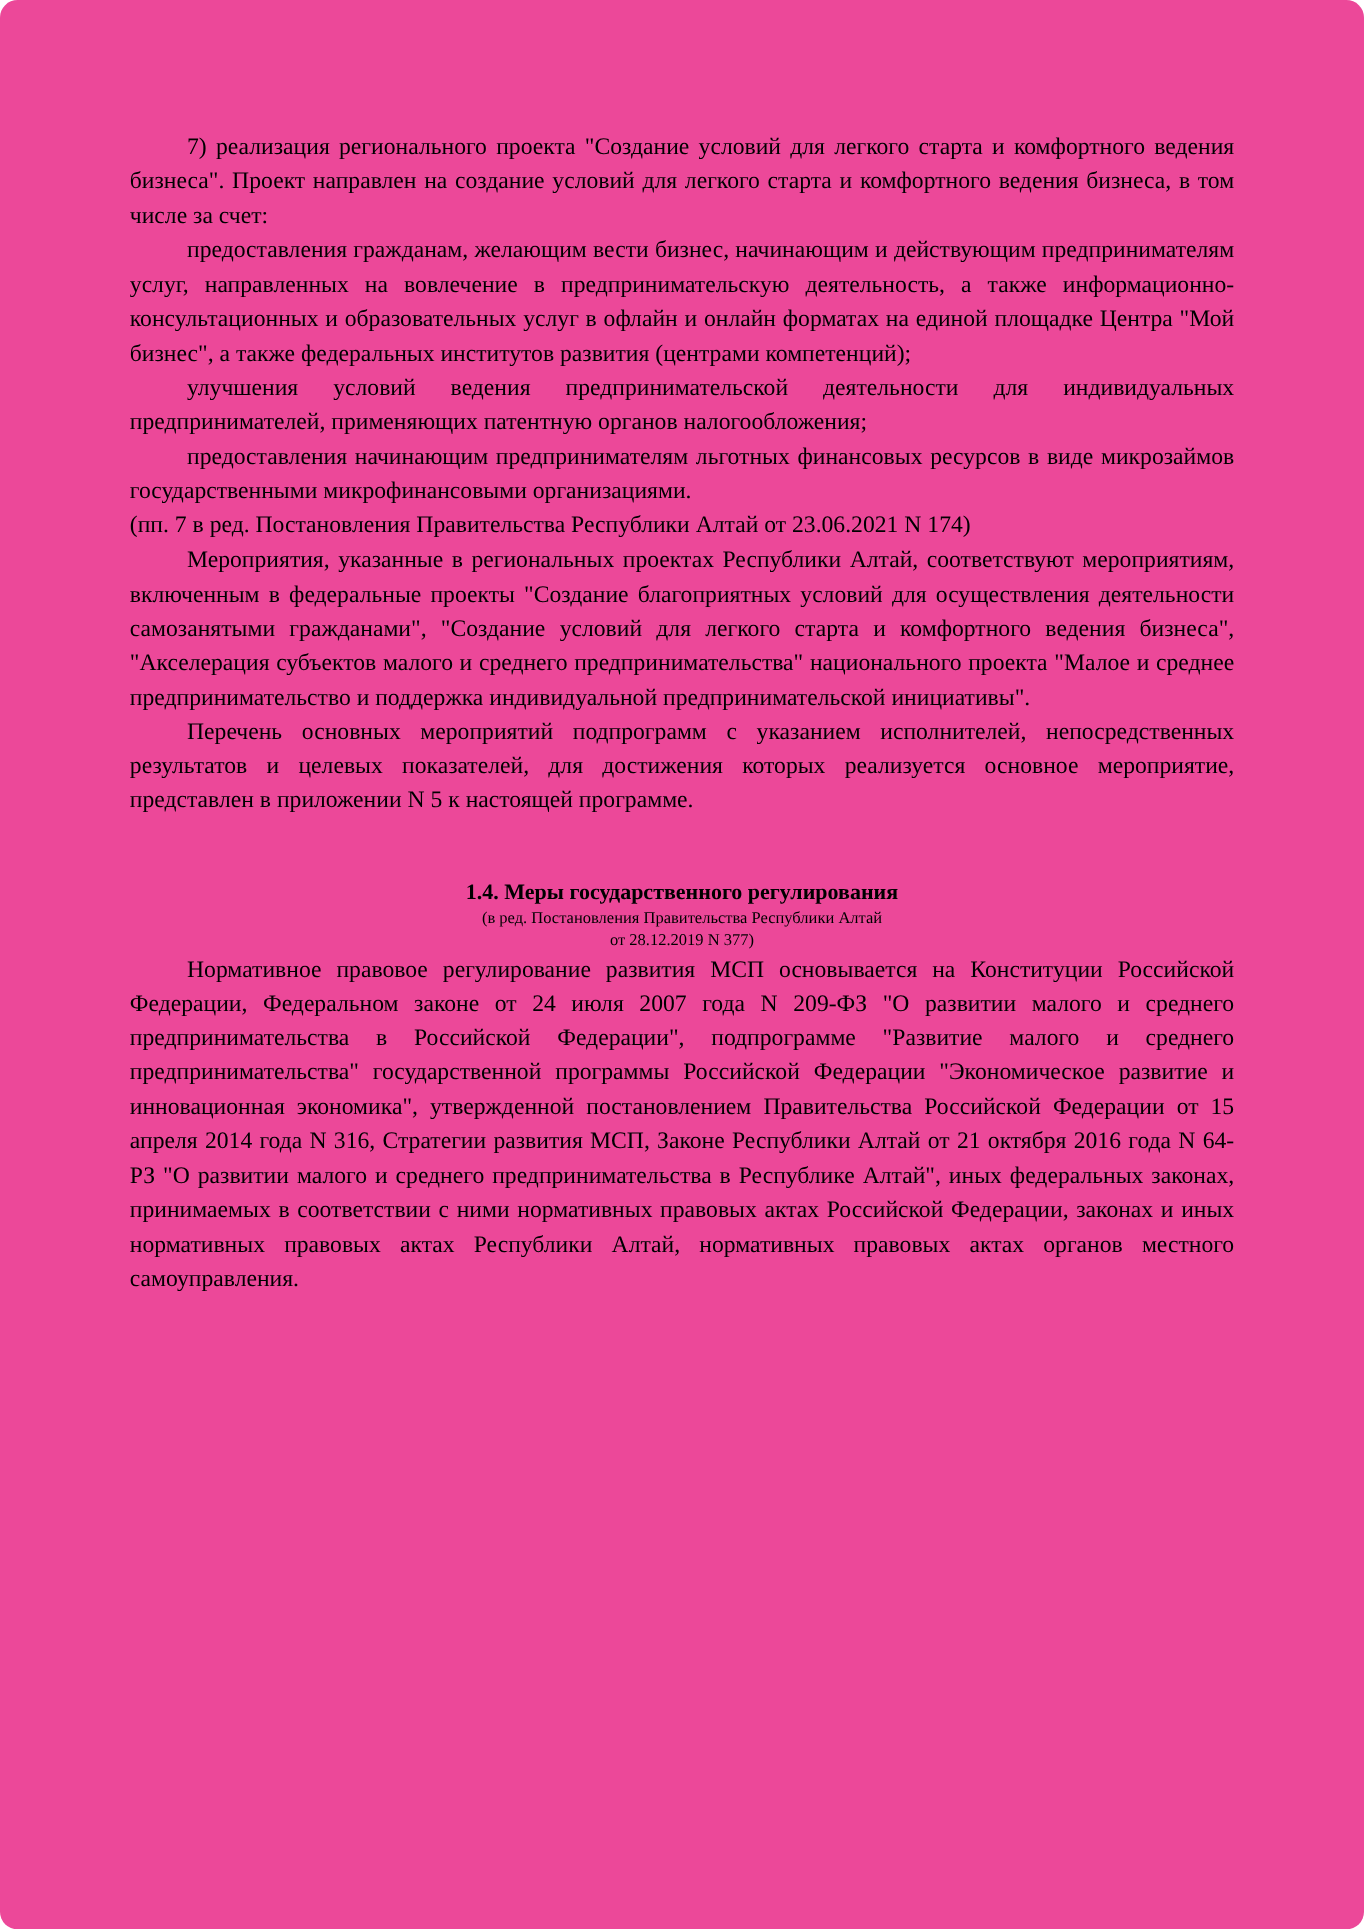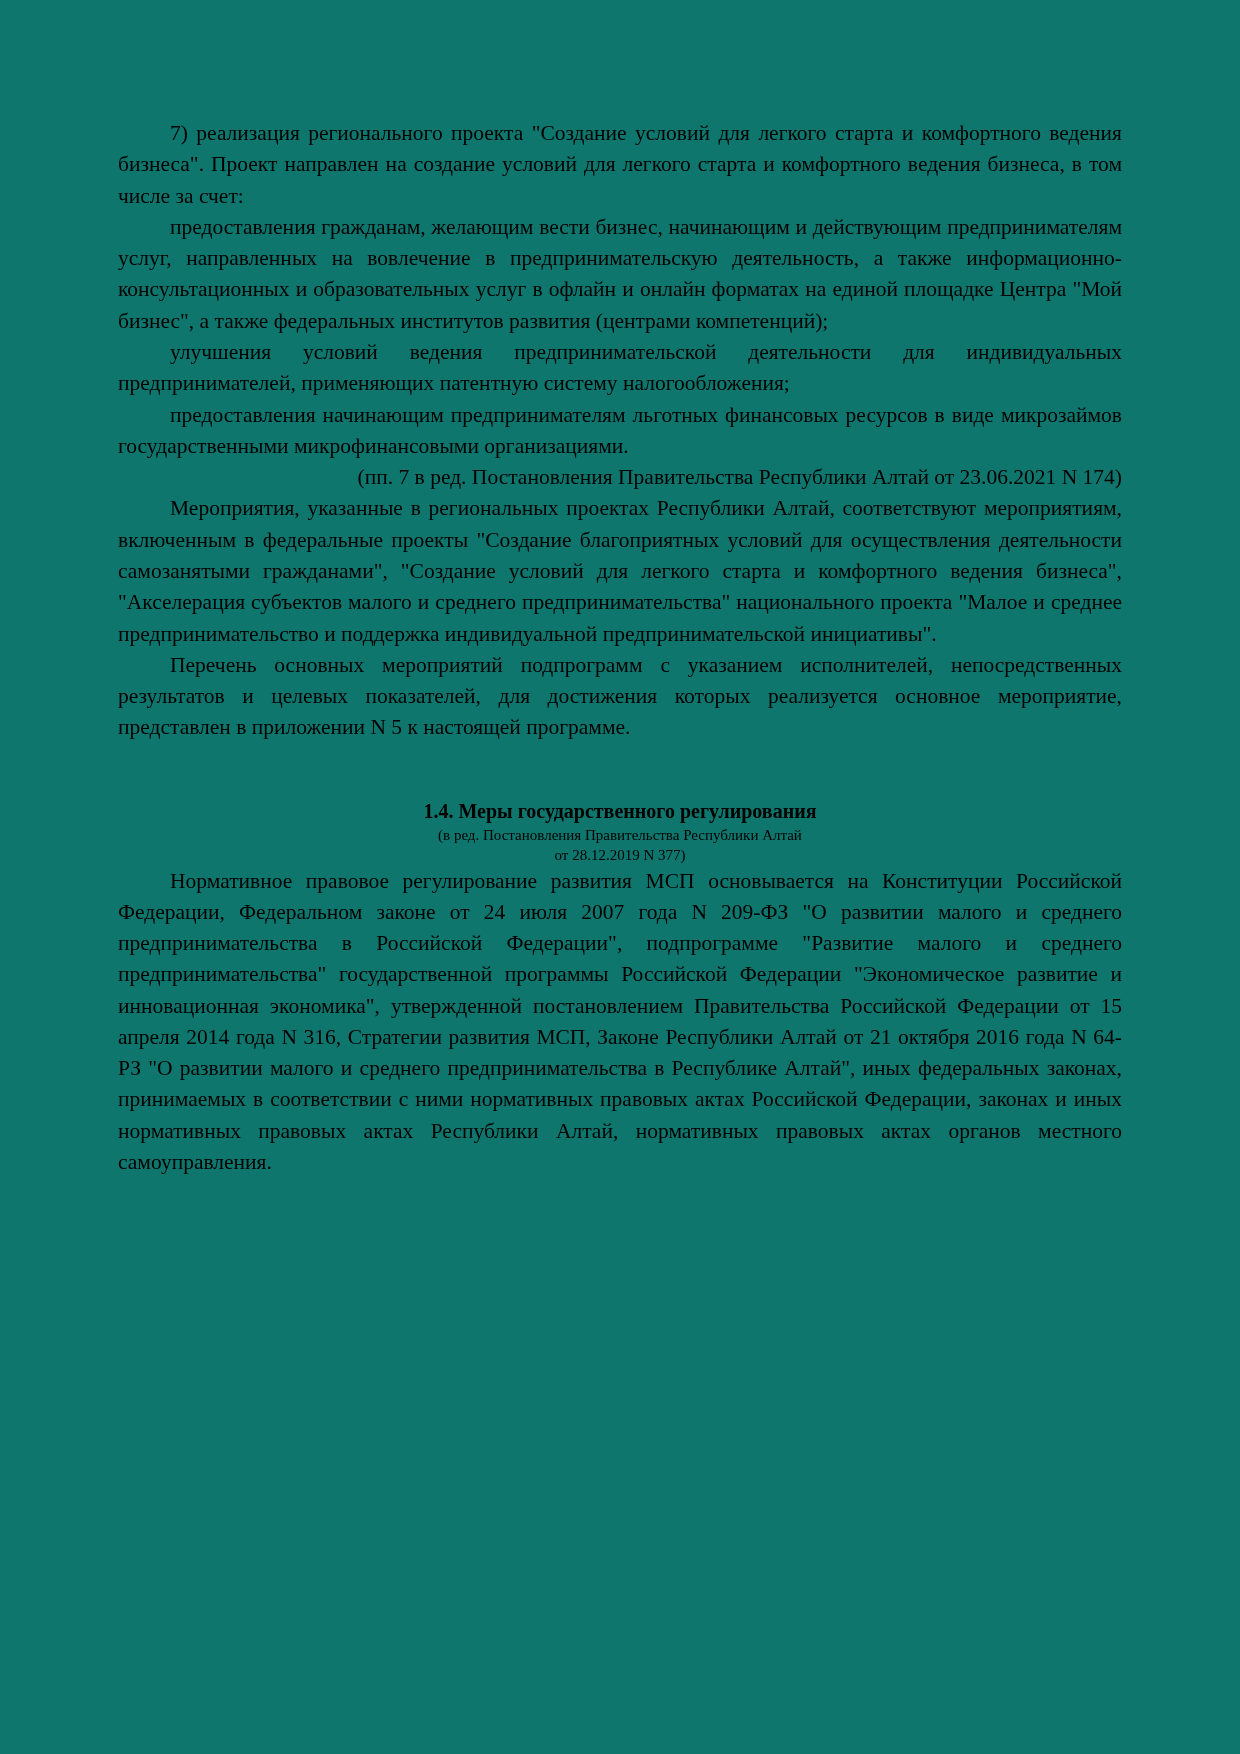--- a/index.html
+++ b/index.html
@@ -14,38 +14,39 @@
     font-family: "Liberation Serif", "DejaVu Serif", serif;
     color: #000000;
     -webkit-font-smoothing: antialiased;
   }
   .page {
     position: relative;
     box-sizing: border-box;
     width: 1240px;
     height: 1754px;
     padding: 118px 118px 60px 118px;
-    background: #0f766e;
+    background: #ec4899;
+    border-radius: 16px;
   }
   .doc-body {
     font-size: 21.5px;
     line-height: 1.455;
   }
   p.para {
     margin: 0;
     text-align: justify;
     text-indent: 52px;
     hyphens: none;
   }
   .gap-para {
     margin-top: 32px;
   }
   .amend-note {
     margin: 0;
-    text-align: right;
+    text-align: left;
     text-indent: 0;
   }
   h2.section-title {
     margin: 54px 0 0 0;
     font-size: 20px;
     font-weight: bold;
     text-align: center;
     line-height: 1.3;
   }
   .section-subtitle {
@@ -75,21 +76,21 @@
 <body>
 
 <div class="page">
   <div class="doc-body">
 
     <p class="para nojust">7) реализация регионального проекта "Создание условий для легкого старта и комфортного ведения бизнеса". Проект направлен на создание условий для легкого старта и комфортного ведения бизнеса, в том числе за счет:</p>
 
 
     <p class="para gap-para nojust">предоставления гражданам, желающим вести бизнес, начинающим и действующим предпринимателям услуг, направленных на вовлечение в предпринимательскую деятельность, а также информационно-консультационных и образовательных услуг в офлайн и онлайн форматах на единой площадке Центра "Мой бизнес", а также федеральных институтов развития (центрами компетенций);</p>
 
-    <p class="para gap-para nojust">улучшения условий ведения предпринимательской деятельности для индивидуальных предпринимателей, применяющих патентную систему налогообложения;</p>
+    <p class="para gap-para nojust">улучшения условий ведения предпринимательской деятельности для индивидуальных предпринимателей, применяющих патентную органов налогообложения;</p>
 
 
     <p class="para gap-para nojust">предоставления начинающим предпринимателям льготных финансовых ресурсов в виде микрозаймов государственными микрофинансовыми организациями.</p>
 
     <p class="amend-note">(пп. 7 в ред. Постановления Правительства Республики Алтай от 23.06.2021 N 174)</p>
 
     <p class="para gap-para nojust">Мероприятия, указанные в региональных проектах Республики Алтай, соответствуют мероприятиям, включенным в федеральные проекты "Создание благоприятных условий для осуществления деятельности самозанятыми гражданами", "Создание условий для легкого старта и комфортного ведения бизнеса", "Акселерация субъектов малого и среднего предпринимательства" национального проекта "Малое и среднее предпринимательство и поддержка индивидуальной предпринимательской инициативы".</p>
 
     <p class="para gap-para nojust">Перечень основных мероприятий подпрограмм с указанием исполнителей, непосредственных результатов и целевых показателей, для достижения которых реализуется основное мероприятие, представлен в приложении N 5 к настоящей программе.</p>
 

